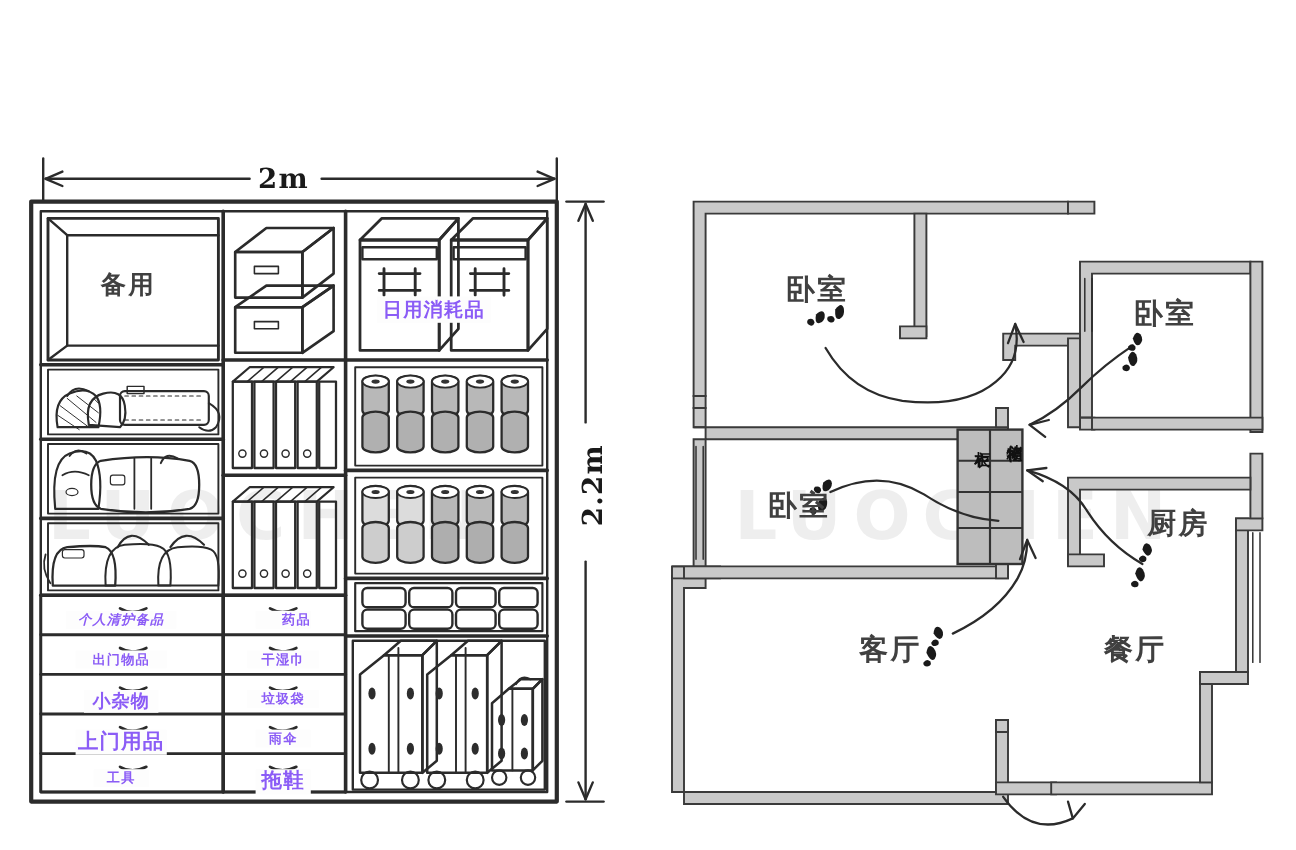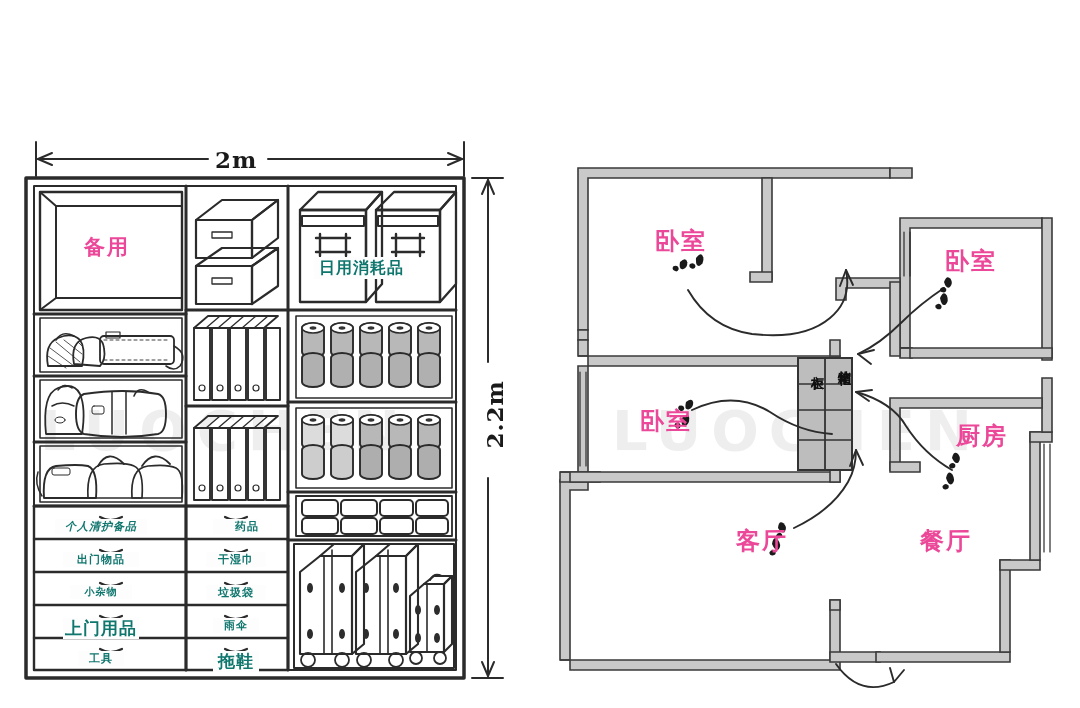--- a/index.html
+++ b/index.html
@@ -27,31 +27,31 @@
     pointer-events:none;
     white-space:nowrap;
   }
   #wm-left{left:40px;top:398px;font-size:56px;}
   #wm-right{left:612px;top:398px;font-size:56px;}
 
   
   .chip{
     position:absolute;
     background:#fdfdfd;
-    color:#0f766e;
+    color:#8b5cf6;
     font-weight:700;
     font-family:"DejaVu Sans","Liberation Sans",sans-serif;
     text-align:center;
     white-space:nowrap;
     line-height:1;
     letter-spacing:1px;
   }
   .plain-label{
     position:absolute;
-    color:#ec4899;
+    color:#404040;
     font-weight:700;
     font-family:"DejaVu Sans","Liberation Sans",sans-serif;
     white-space:nowrap;
     letter-spacing:2px;
   }
 
   
   .dim{
     position:absolute;
     color:#1a1a1a;
@@ -72,21 +72,21 @@
   .plan-svg{position:absolute;left:0;top:0;}
 </style>
 </head>
 <body>
 
 <div id="stage">
 
   <div class="watermark" id="wm-left">LUOCHEN</div>
   <div class="watermark" id="wm-right">LUOCHEN</div>
 
-  <div class="panel" id="closet-panel" style="left:0;top:10px;width:520px;height:548px;">
+  <div class="panel" id="closet-panel" style="left:0;top:0;width:520px;height:548px;">
 
     <svg class="cab-svg" width="520" height="708" viewBox="0 0 520 708">
       <defs>
         <linearGradient id="gBox" x1="0" y1="0" x2="0" y2="1">
           <stop offset="0%" stop-color="#dcdcdc"></stop>
             <stop offset="100%" stop-color="#c4c4c4"></stop>
         </linearGradient>
       </defs>
 
       <g class="ink" stroke-width="2">
@@ -385,21 +385,21 @@
     </svg>
 
     <div class="dim" style="left:211px;top:136px;">2m</div>
     <div class="dim dim-v" style="left:460px;top:395px;width:60px;text-align:center;">2.2m</div>
 
     <div class="plain-label" style="left:84px;top:223px;font-size:21px;">备用</div>
     <div class="chip" style="left:314px;top:247px;font-size:16px;padding:3px 5px;">日用消耗品</div>
 
     <div class="chip" style="left:55px;top:509px;width:92px;font-size:11px;padding:2px 0;font-style:italic;">个人清护备品</div>
     <div class="chip" style="left:63px;top:542px;width:76px;font-size:11px;padding:2px 0;">出门物品</div>
-    <div class="chip" style="left:70px;top:575px;width:62px;font-size:10px;padding:2px 0;text-align:center;">小杂物</div>
+    <div class="chip" style="left:70px;top:575px;width:62px;font-size:15px;padding:2px 0;text-align:center;">小杂物</div>
     <div class="chip" style="left:63px;top:608px;width:76px;font-size:17px;padding:2px 0;">上门用品</div>
     <div class="chip" style="left:78px;top:641px;width:46px;font-size:11px;padding:2px 0;">工具</div>
 
     <div class="chip" style="left:213px;top:509px;width:46px;font-size:11px;padding:2px 0;text-align:right;">药品</div>
     <div class="chip" style="left:206px;top:542px;width:60px;font-size:11px;padding:2px 0;">干湿巾</div>
     <div class="chip" style="left:206px;top:575px;width:60px;font-size:11px;padding:2px 0;">垃圾袋</div>
     <div class="chip" style="left:213px;top:608px;width:46px;font-size:11px;padding:2px 0;">雨伞</div>
     <div class="chip" style="left:213px;top:641px;width:46px;font-size:17px;padding:2px 0;">拖鞋</div>
   </div>
 
@@ -540,21 +540,21 @@
           <path d="M0,0 q4,-8 7,-2 q2,6 -2,9 q-4,2 -5,-7 z"></path>
           <path d="M-5,7 q4,-3 6,1 q0,4 -4,3 q-3,-1 -2,-4 z"></path>
         </g>
       </g>
     </svg>
 
     <div class="plain-label" style="left:115px;top:225px;font-size:24px;">卧室</div>
     <div class="plain-label" style="left:405px;top:245px;font-size:24px;">卧室</div>
     <div class="plain-label" style="left:100px;top:405px;font-size:24px;">卧室</div>
     <div class="plain-label" style="left:416px;top:420px;font-size:24px;">厨房</div>
-    <div class="plain-label" style="left:176px;top:525px;font-size:24px;margin-left:20px;">客厅</div>
+    <div class="plain-label" style="left:176px;top:525px;font-size:24px;">客厅</div>
     <div class="plain-label" style="left:380px;top:525px;font-size:24px;">餐厅</div>
 
     <div style="position:absolute;left:262px;top:365px;width:22px;font-size:13px;font-weight:700;color:#111;
                 writing-mode:vertical-rl;text-orientation:upright;line-height:1.15;letter-spacing:1px;
                 font-family:'DejaVu Sans','Liberation Sans',sans-serif;">衣柜</div>
     <div style="position:absolute;left:289px;top:360px;width:22px;font-size:13px;font-weight:700;color:#111;
                 writing-mode:vertical-rl;text-orientation:upright;line-height:1.15;letter-spacing:1px;
                 font-family:'DejaVu Sans','Liberation Sans',sans-serif;">储物柜</div>
   </div>
 

